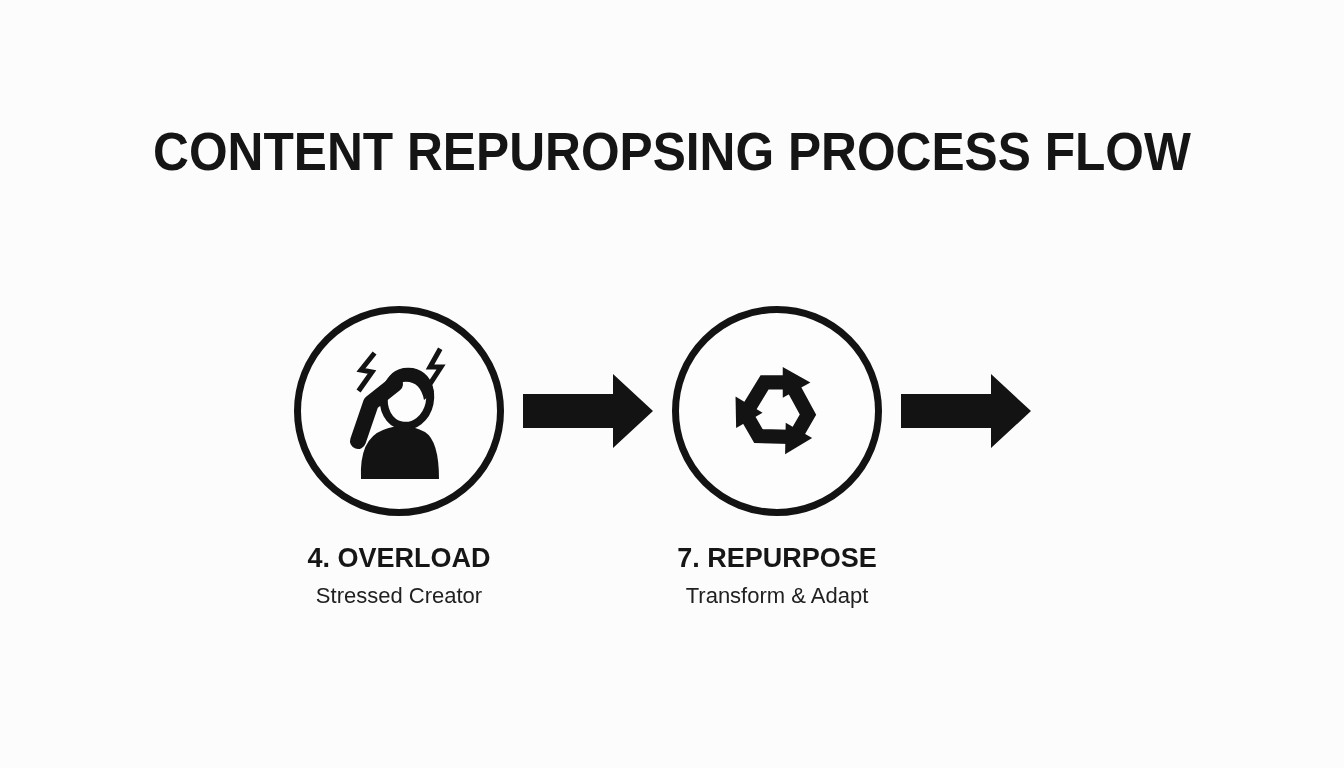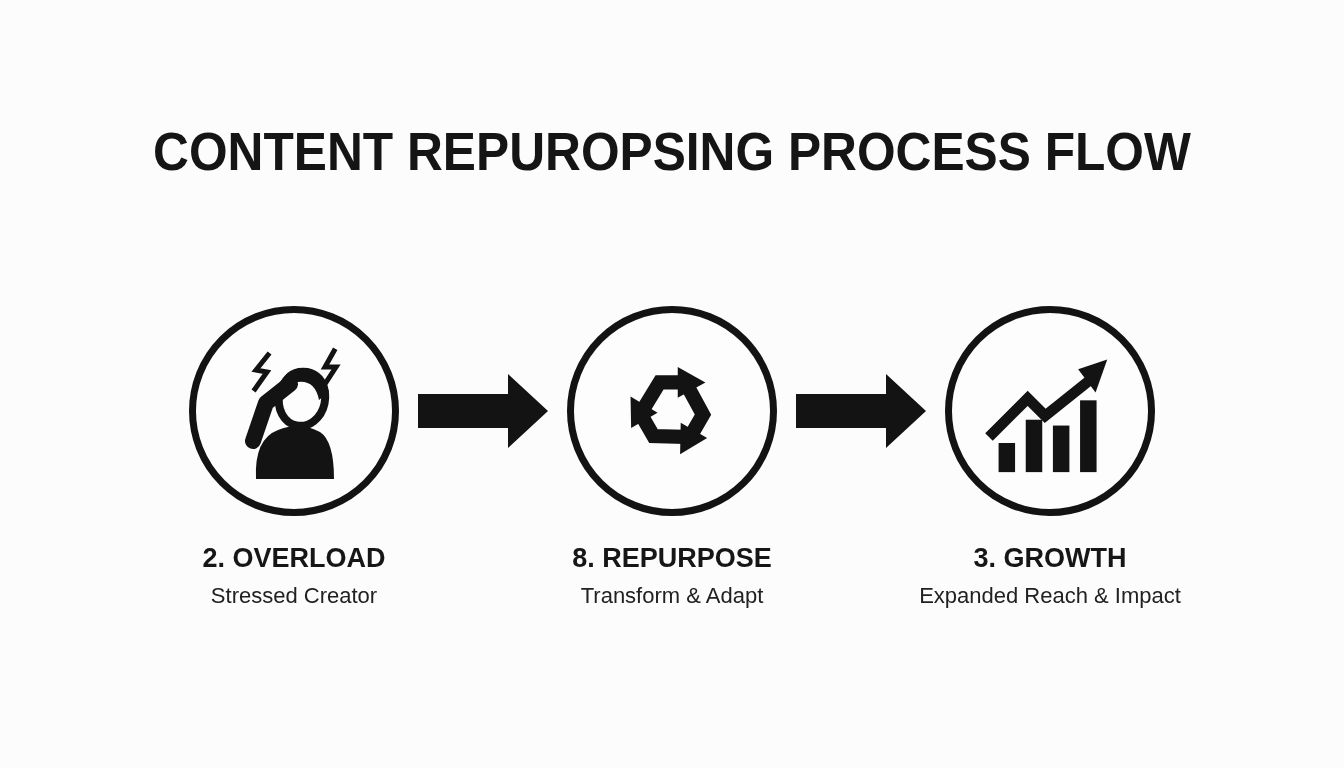--- a/index.html
+++ b/index.html
@@ -102,21 +102,21 @@
 
           <path class="ink" d="M28 136 Q26 96 50 87 Q72 78 92 89 Q106 98 106 136 Z"></path>
 
           <ellipse cx="74" cy="56" rx="23" ry="27" fill="#fdfdfd" stroke="#131313" stroke-width="8" transform="rotate(12 74 56)"></ellipse>
 
           <path class="ink" d="M50 47 Q56 22 80 25 Q98 29 101 49 L91 57 Q87 37 70 39 Q57 42 56 55 Z"></path>
 
           <path class="ink-stroke" d="M25 98 L38 60 L62 41" stroke-width="16" stroke-linecap="round" stroke-linejoin="round"></path>
         </svg>
       </div>
-      <div class="step-label">2. OVERLOAD</div>
+      <div class="step-label">4. OVERLOAD</div>
       <div class="step-subtitle">Stressed Creator</div>
     </div>
 
     <svg class="connector" width="130" height="74" viewBox="0 0 130 74">
       <polygon class="ink" points="0,20 90,20 90,0 130,37 90,74 90,54 0,54"></polygon>
     </svg>
 
     <div class="step">
       <div class="circle">
         <svg width="124" height="124" viewBox="-65 -65 130 130">
@@ -124,40 +124,23 @@
             <g id="recycle-arm">
               <path d="M -35 6 L -13 -30 L 10 -30" fill="none" stroke="#131313" stroke-width="15" stroke-linejoin="miter"></path>
               <polygon class="ink" points="6,-46 6,-14 35,-30"></polygon>
             </g>
           </defs>
           <use href="#recycle-arm"></use>
           <use href="#recycle-arm" transform="rotate(120)"></use>
           <use href="#recycle-arm" transform="rotate(240)"></use>
         </svg>
       </div>
-      <div class="step-label">8. REPURPOSE</div>
+      <div class="step-label">7. REPURPOSE</div>
       <div class="step-subtitle">Transform &amp; Adapt</div>
     </div>
 
     <svg class="connector" width="130" height="74" viewBox="0 0 130 74">
       <polygon class="ink" points="0,20 90,20 90,0 130,37 90,74 90,54 0,54"></polygon>
     </svg>
 
-    <div class="step">
-      <div class="circle">
-        <svg width="130" height="126" viewBox="0 0 134 126">
-
-          <rect class="ink" x="14" y="96" width="17" height="30"></rect>
-          <rect class="ink" x="42" y="72" width="17" height="54"></rect>
-          <rect class="ink" x="70" y="78" width="17" height="48"></rect>
-          <rect class="ink" x="98" y="52" width="17" height="74"></rect>
-
-          <path class="ink-stroke" d="M8 86 L44 50 L62 68 L107 32" stroke-width="11" stroke-linecap="square" stroke-linejoin="miter"></path>
-
-          <polygon class="ink" points="126,10 96,20 114,44"></polygon>
-        </svg>
-      </div>
-      <div class="step-label">3. GROWTH</div>
-      <div class="step-subtitle">Expanded Reach &amp; Impact</div>
-    </div>
 
   </div>
 </div>
 
 </body></html>

